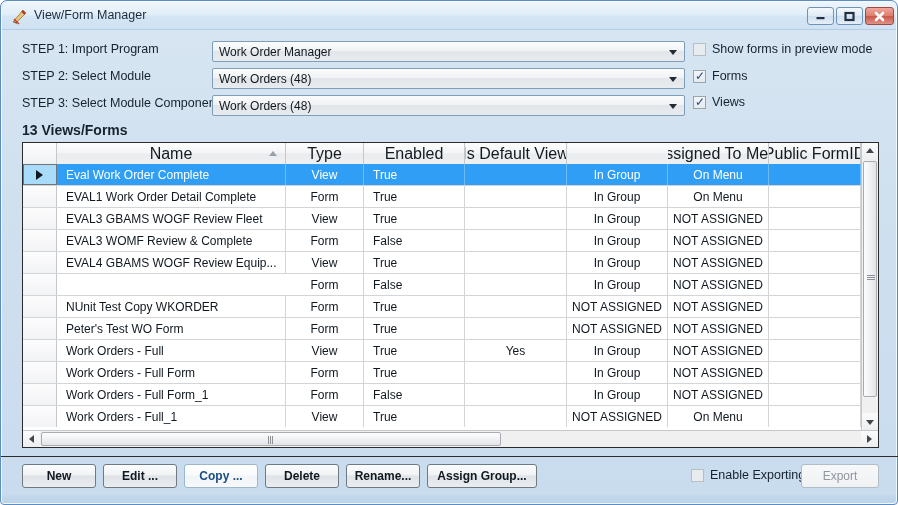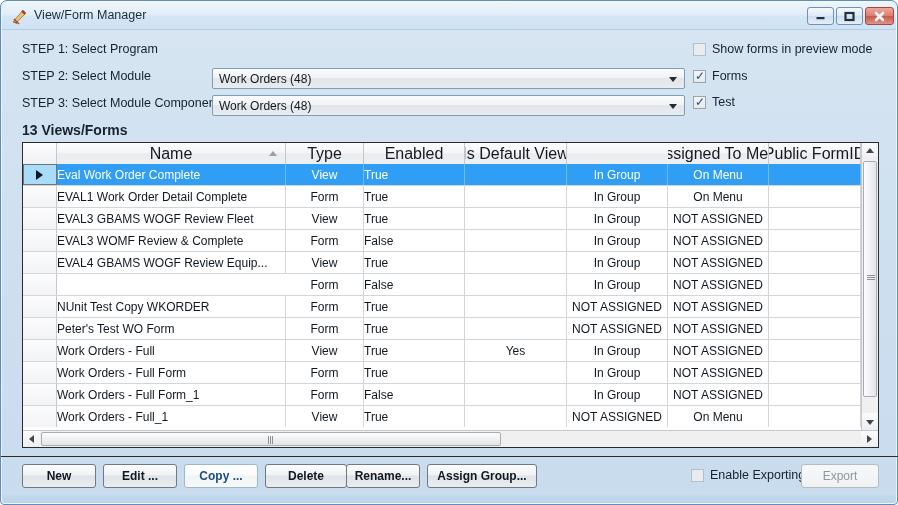--- a/index.html
+++ b/index.html
@@ -218,21 +218,21 @@
     box-sizing: border-box;
     border-right: 1px solid #d3d6d9;
     font-size: 12px;
     color: #101820;
     display: flex;
     align-items: center;
     overflow: hidden;
     white-space: nowrap;
   }
   .grow.sel .gcell { color: #ffffff; border-right-color: #6bbcf7; }
-  .gcell.c-left   { justify-content: flex-start; padding-left: 0; }
+  .gcell.c-left   { justify-content: flex-start; padding-left: 9px; }
   .gcell.c-center { justify-content: center; }
 
   
   .rowhdr {
     position: absolute;
     left: 0; top: 0;
     width: 34px; height: 21px;
     box-sizing: border-box;
     border-right: 1px solid #c4c8cc;
     background: linear-gradient(to bottom, #fcfcfd 0%, #f2f3f5 100%);
@@ -368,21 +368,21 @@
   .btn.disabled {
     color: #8f979f;
     font-weight: normal;
     border-color: #b4bcc3;
     background: linear-gradient(to bottom, #f7f8f9 0%, #f0f1f3 100%);
     text-align: right;
   }
   #btn-new    { left: 21px;  width: 74px; }
   #btn-edit   { left: 102px; width: 74px; }
   #btn-copy   { left: 183px; width: 74px; }
-  #btn-delete { left: 264px; width: 82px; }
+  #btn-delete { left: 264px; width: 74px; }
   #btn-rename { left: 345px; width: 74px; }
   #btn-assign { left: 426px; width: 110px; }
   #btn-import { left: 543px; width: 130px; }
   #btn-export { left: 800px; width: 78px; font-weight: normal; }
 
   #chk-export-row {
     position: absolute;
     left: 690px; top: 467px;
     height: 16px;
   }
@@ -428,21 +428,25 @@
     </div>
     <div class="wbtn" id="btn-close">
       <span class="wbtn-glyph">
         <svg width="13" height="13" viewBox="0 0 13 13">
           <path d="M3 3 L10 10 M10 3 L3 10" stroke="#ffffff" stroke-width="2.6" stroke-linecap="round"></path>
         </svg>
       </span>
     </div>
   </div>
 
-  <div class="step-label" id="lbl-step1">STEP 1: Select Program</div>
+  <div class="step-label" id="lbl-step1">STEP 1: Import Program</div>
+  <div class="combo" id="combo1">
+    <span class="combo-text">Work Order Manager</span>
+    <span class="combo-arrow"></span>
+  </div>
 
   <div class="step-label" id="lbl-step2">STEP 2: Select Module</div>
   <div class="combo" id="combo2">
     <span class="combo-text">Work Orders (48)</span>
     <span class="combo-arrow"></span>
   </div>
 
   <div class="step-label" id="lbl-step3">STEP 3: Select Module Component</div>
   <div class="combo" id="combo3">
     <span class="combo-text">Work Orders (48)</span>
@@ -460,21 +464,21 @@
     <span class="chk-box">
       <span class="chk-tick">✓</span>
     </span>
     <span class="chk-label">Forms</span>
   </div>
 
   <div class="chk-row" id="chk-views">
     <span class="chk-box">
       <span class="chk-tick">✓</span>
     </span>
-    <span class="chk-label">Test</span>
+    <span class="chk-label">Views</span>
   </div>
 
   <div id="section-title">13 Views/Forms</div>
 
   <div id="grid-frame">
 
     <div id="grid-head">
       <div id="grid-corner"></div>
 
     <div class="hcell" style="left: 34px; width: 229px;">

